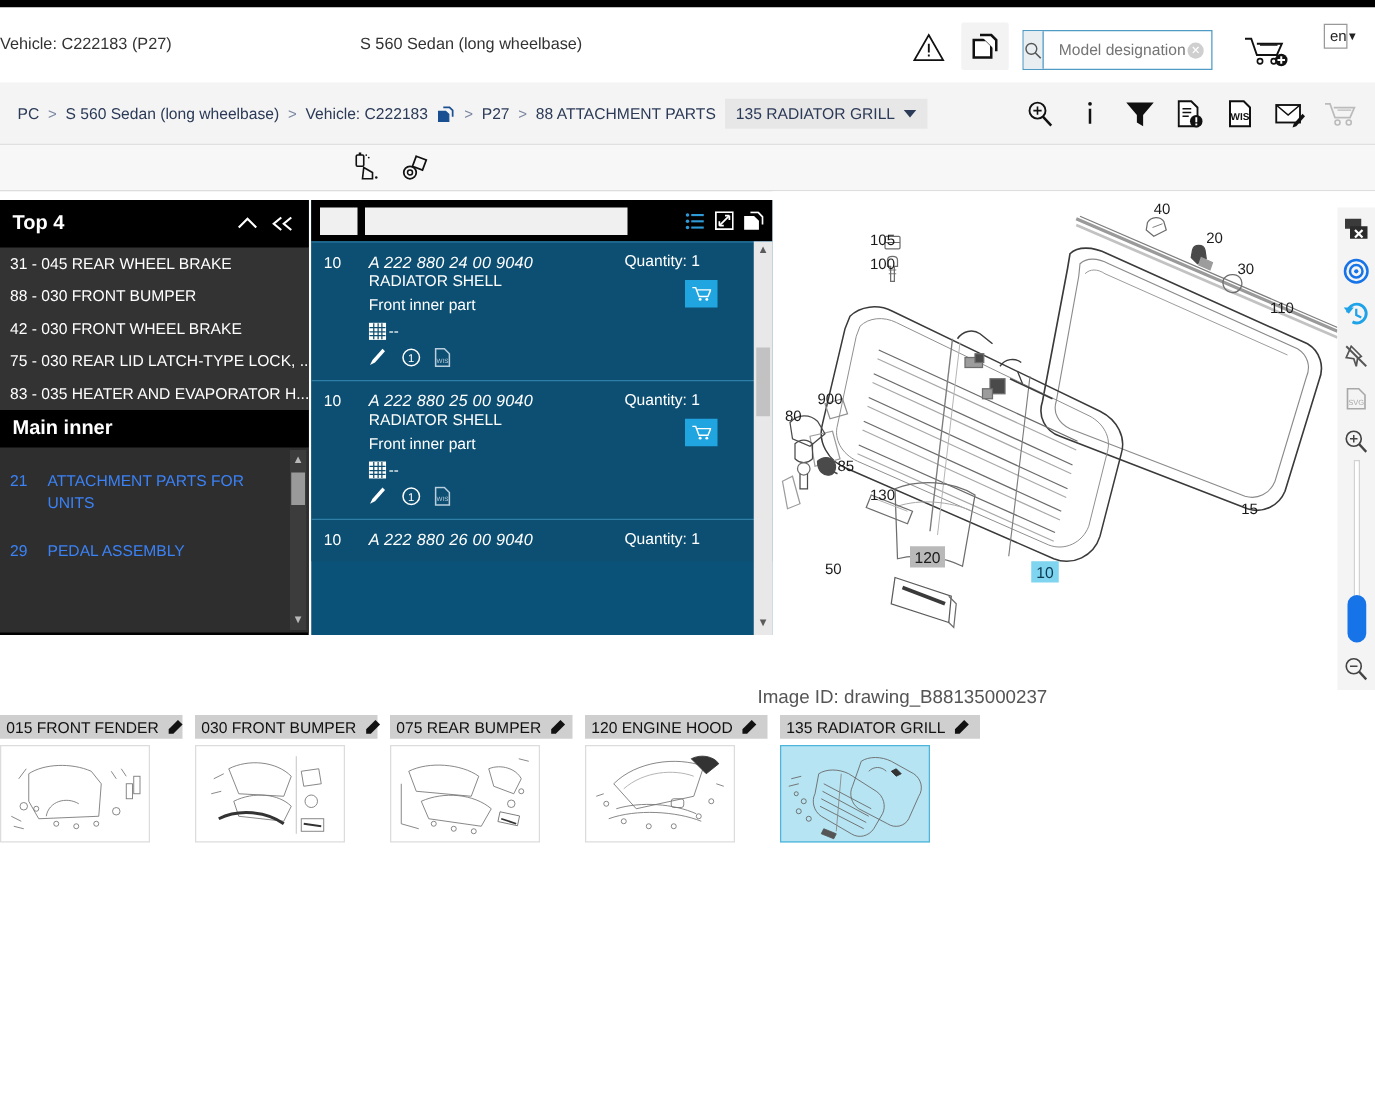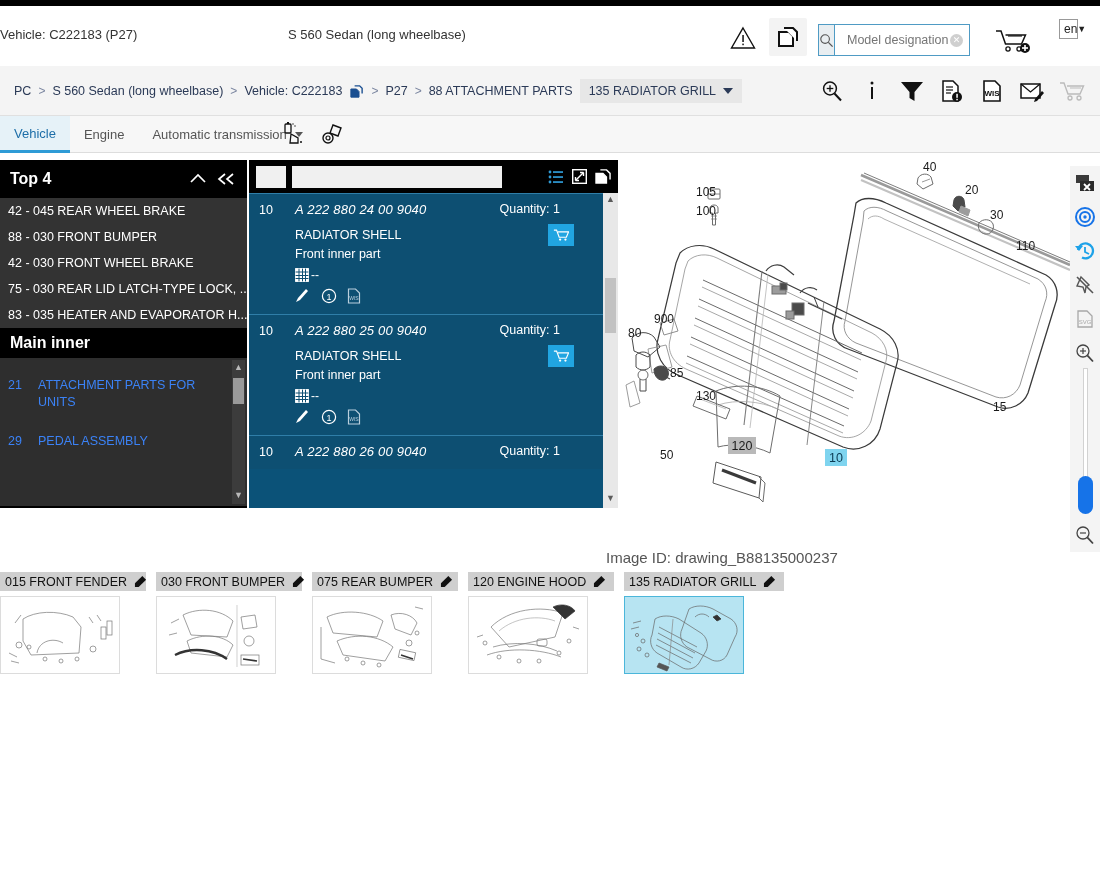--- a/index.html
+++ b/index.html
@@ -168,21 +168,21 @@
   .ph-acts { margin-left: auto; display: flex; gap: 8px; align-items: center; }
   .partsbody { position: relative; height: 315px; overflow: hidden; }
   .prow {
     position: relative; background: #0d4f72; border-top: 1px solid #2f7ea8;
     padding: 8px 10px 10px 10px; color: #fff;
   }
   .prow .l1 { display: flex; align-items: baseline; }
   .prow .pos { width: 36px; flex: 0 0 36px; font-size: 12.5px; }
   .prow .pno { font-size: 13px; letter-spacing: .2px; font-style: italic; }
   .prow .qty { position: absolute; right: 58px; top: 8px; font-size: 12.5px; }
-  .prow .desc { margin-left: 36px; font-size: 12.5px; margin-top: 11px; }
+  .prow .desc { margin-left: 36px; font-size: 12.5px; margin-top: 1px; }
   .prow .sub { margin-left: 36px; font-size: 12.5px; margin-top: 5px; }
   .prow .gridline { margin-left: 36px; margin-top: 7px; display: flex; align-items: center; gap: 2px; }
   .prow .iconline { margin-left: 36px; margin-top: 6px; display: flex; align-items: center; gap: 10px; }
   .cartbtn {
     position: absolute; right: 44px; top: 30px; width: 26px; height: 22px;
     background: #21a5e1; display: flex; align-items: center; justify-content: center;
   }
   .p-scroll { position: absolute; right: 0; top: 0; width: 15px; height: 315px; background: #e8e8e8; }
   .p-scroll .thumb { position: absolute; left: 2px; top: 85px; width: 11px; height: 55px; background: #c2c2c2; }
   .p-scroll .arr { position: absolute; left: 0; width: 15px; height: 14px; text-align: center; font-size: 9px; color: #5b5b5b; }
@@ -360,32 +360,20 @@
           <path d="M1 4 h4 l4 11 h12 l3.5 -8 h-16.5" fill="none" stroke="#bbb" stroke-width="1.4"></path>
           <line x1="11" y1="9" x2="22" y2="9" stroke="#bbb" stroke-width="1"></line>
           <circle cx="11" cy="19" r="2" fill="none" stroke="#bbb" stroke-width="1.3"></circle>
           <circle cx="20" cy="19" r="2" fill="none" stroke="#bbb" stroke-width="1.3"></circle>
         </svg>
       </div>
     </div>
   </div>
 
   <div class="tabrow">
-    <div class="tabs">
-      <div class="tab sel">
-        <span>Vehicle</span>
-      </div>
-      <div class="tab">
-        <span>Engine</span>
-      </div>
-      <div class="tab">
-        <span>Automatic transmission</span>
-        <span class="caret"></span>
-      </div>
-    </div>
     <div class="tabicons">
       <div class="tabicon">
         <svg width="26" height="26" viewBox="0 0 26 26">
           <rect x="5" y="3" width="6" height="9" rx="1" fill="none" stroke="#111" stroke-width="1.3"></rect>
           <rect x="7" y="1" width="2" height="2" fill="#111"></rect>
           <circle cx="13" cy="3" r="0.7" fill="#111"></circle>
             <circle cx="15" cy="5" r="0.7" fill="#111"></circle>
           <path d="M11 13 l7 4 v5 h-8 z" fill="none" stroke="#111" stroke-width="1.3"></path>
           <circle cx="21" cy="21" r="1" fill="#111"></circle>
         </svg>
@@ -423,21 +411,21 @@
         <span>
           <svg width="20" height="14" viewBox="0 0 20 14">
             <path d="M8 2 L2 7 L8 12" fill="none" stroke="#fff" stroke-width="1.7"></path>
             <path d="M16 2 L10 7 L16 12" fill="none" stroke="#fff" stroke-width="1.7"></path>
           </svg>
         </span>
       </div>
     </div>
 
     <div class="top5list">
-      <div class="top5item">42 - 045 REAR WHEEL BRAKE</div>
+      <div class="top5item">31 - 045 REAR WHEEL BRAKE</div>
       <div class="top5item">88 - 030 FRONT BUMPER</div>
       <div class="top5item">42 - 030 FRONT WHEEL BRAKE</div>
       <div class="top5item">75 - 030 REAR LID LATCH-TYPE LOCK, ...</div>
       <div class="top5item">83 - 035 HEATER AND EVAPORATOR H...</div>
     </div>
 
     <div class="mgHead">Main inner</div>
 
     <div class="mglistwrap">
       <div class="mgitem">

